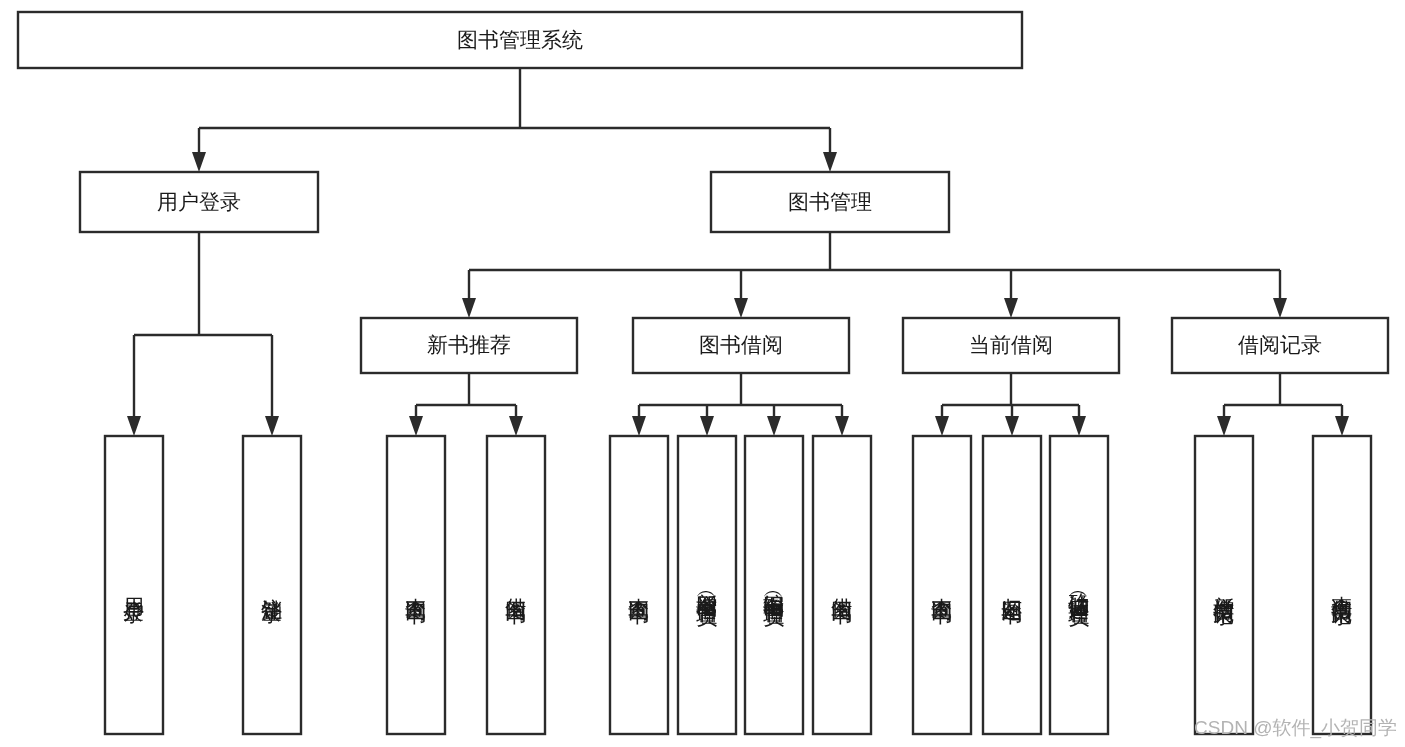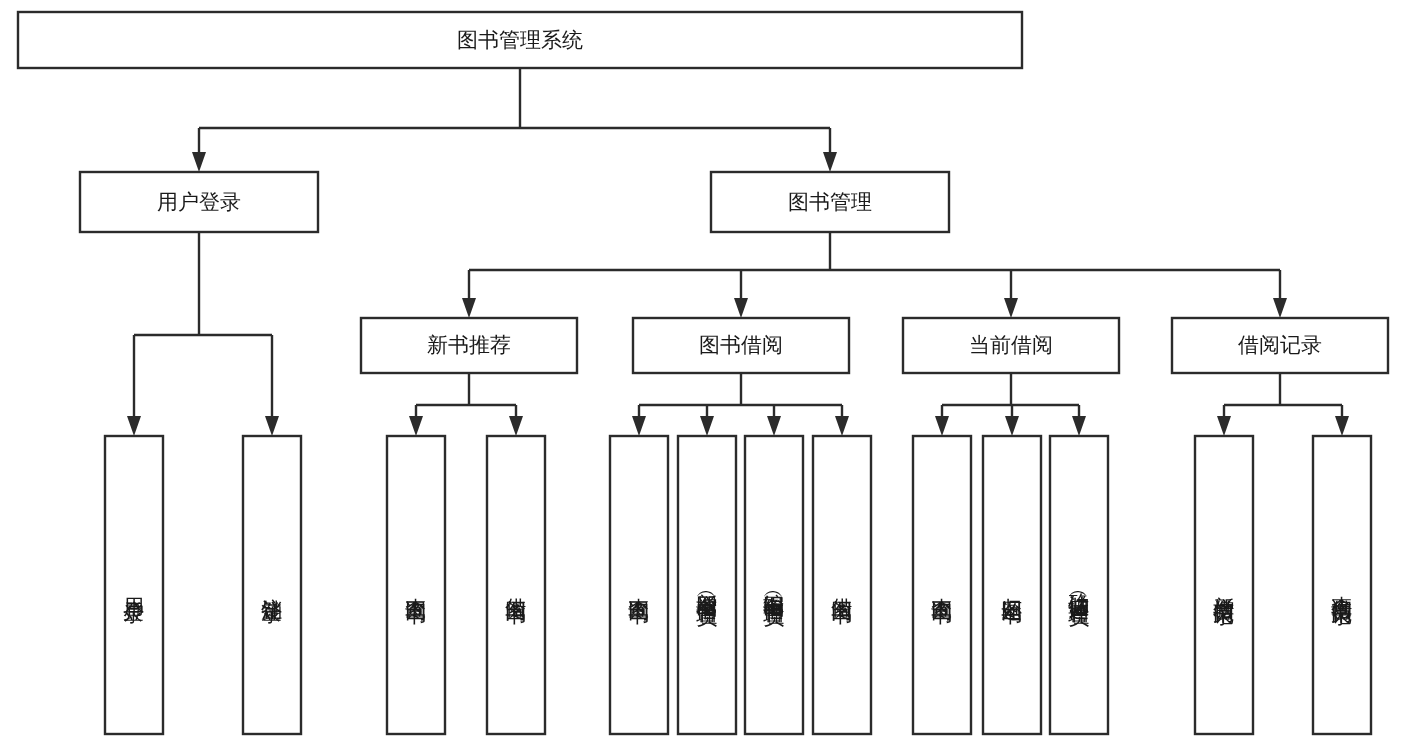--- a/index.html
+++ b/index.html
@@ -177,13 +177,14 @@
       <div class="node-label-v" style="left: 610px; top: 436px; width: 58px; height: 298px;">查询图书</div>
       <div class="node-label-v" style="left: 678px; top: 436px; width: 58px; height: 298px;">新增图书（管理员）</div>
       <div class="node-label-v" style="left: 745px; top: 436px; width: 58px; height: 298px;">编辑图书（管理员）</div>
       <div class="node-label-v" style="left: 813px; top: 436px; width: 58px; height: 298px;">借阅图书</div>
       <div class="node-label-v" style="left: 913px; top: 436px; width: 58px; height: 298px;">查询图书</div>
       <div class="node-label-v" style="left: 983px; top: 436px; width: 58px; height: 298px;">归还图书</div>
       <div class="node-label-v" style="left: 1050px; top: 436px; width: 58px; height: 298px;">确认归还（管理员）</div>
       <div class="node-label-v" style="left: 1195px; top: 436px; width: 58px; height: 298px;">新增借阅记录</div>
       <div class="node-label-v" style="left: 1313px; top: 436px; width: 58px; height: 298px;">查询借阅记录</div>
     </div>
+  <div class="watermark">CSDN @软件_小贺同学</div>
 </div>
 
 </body></html>

